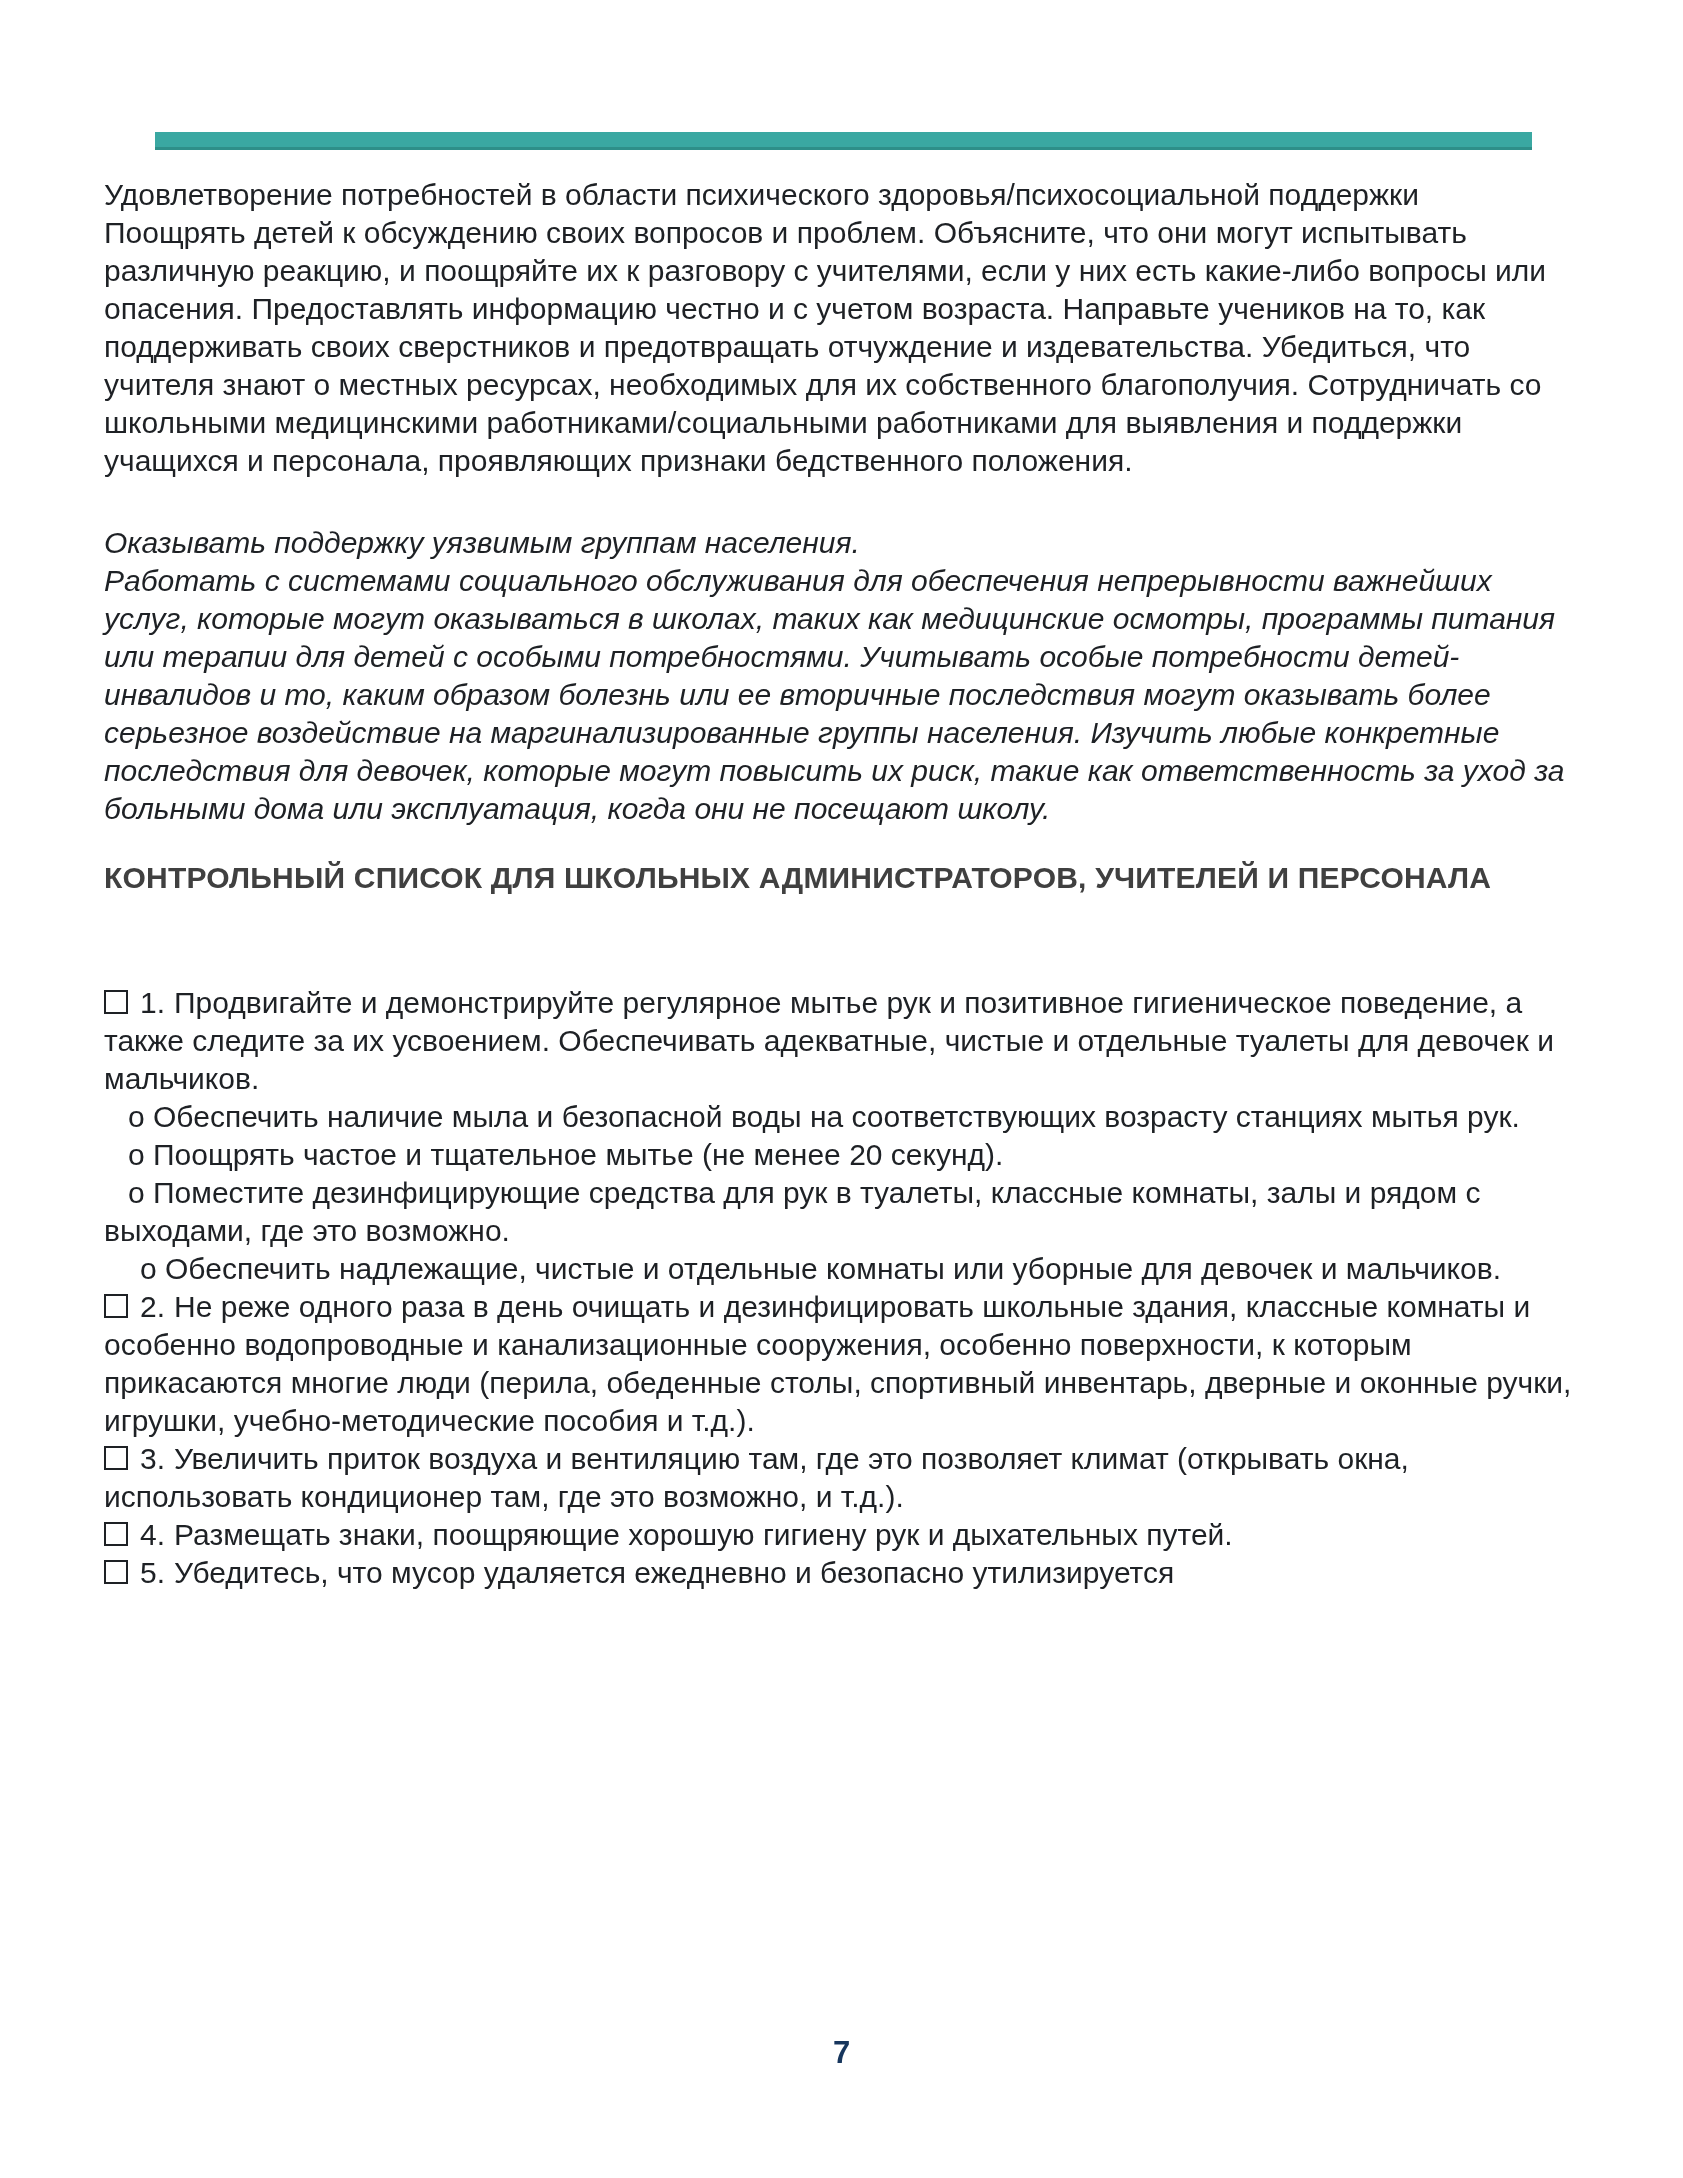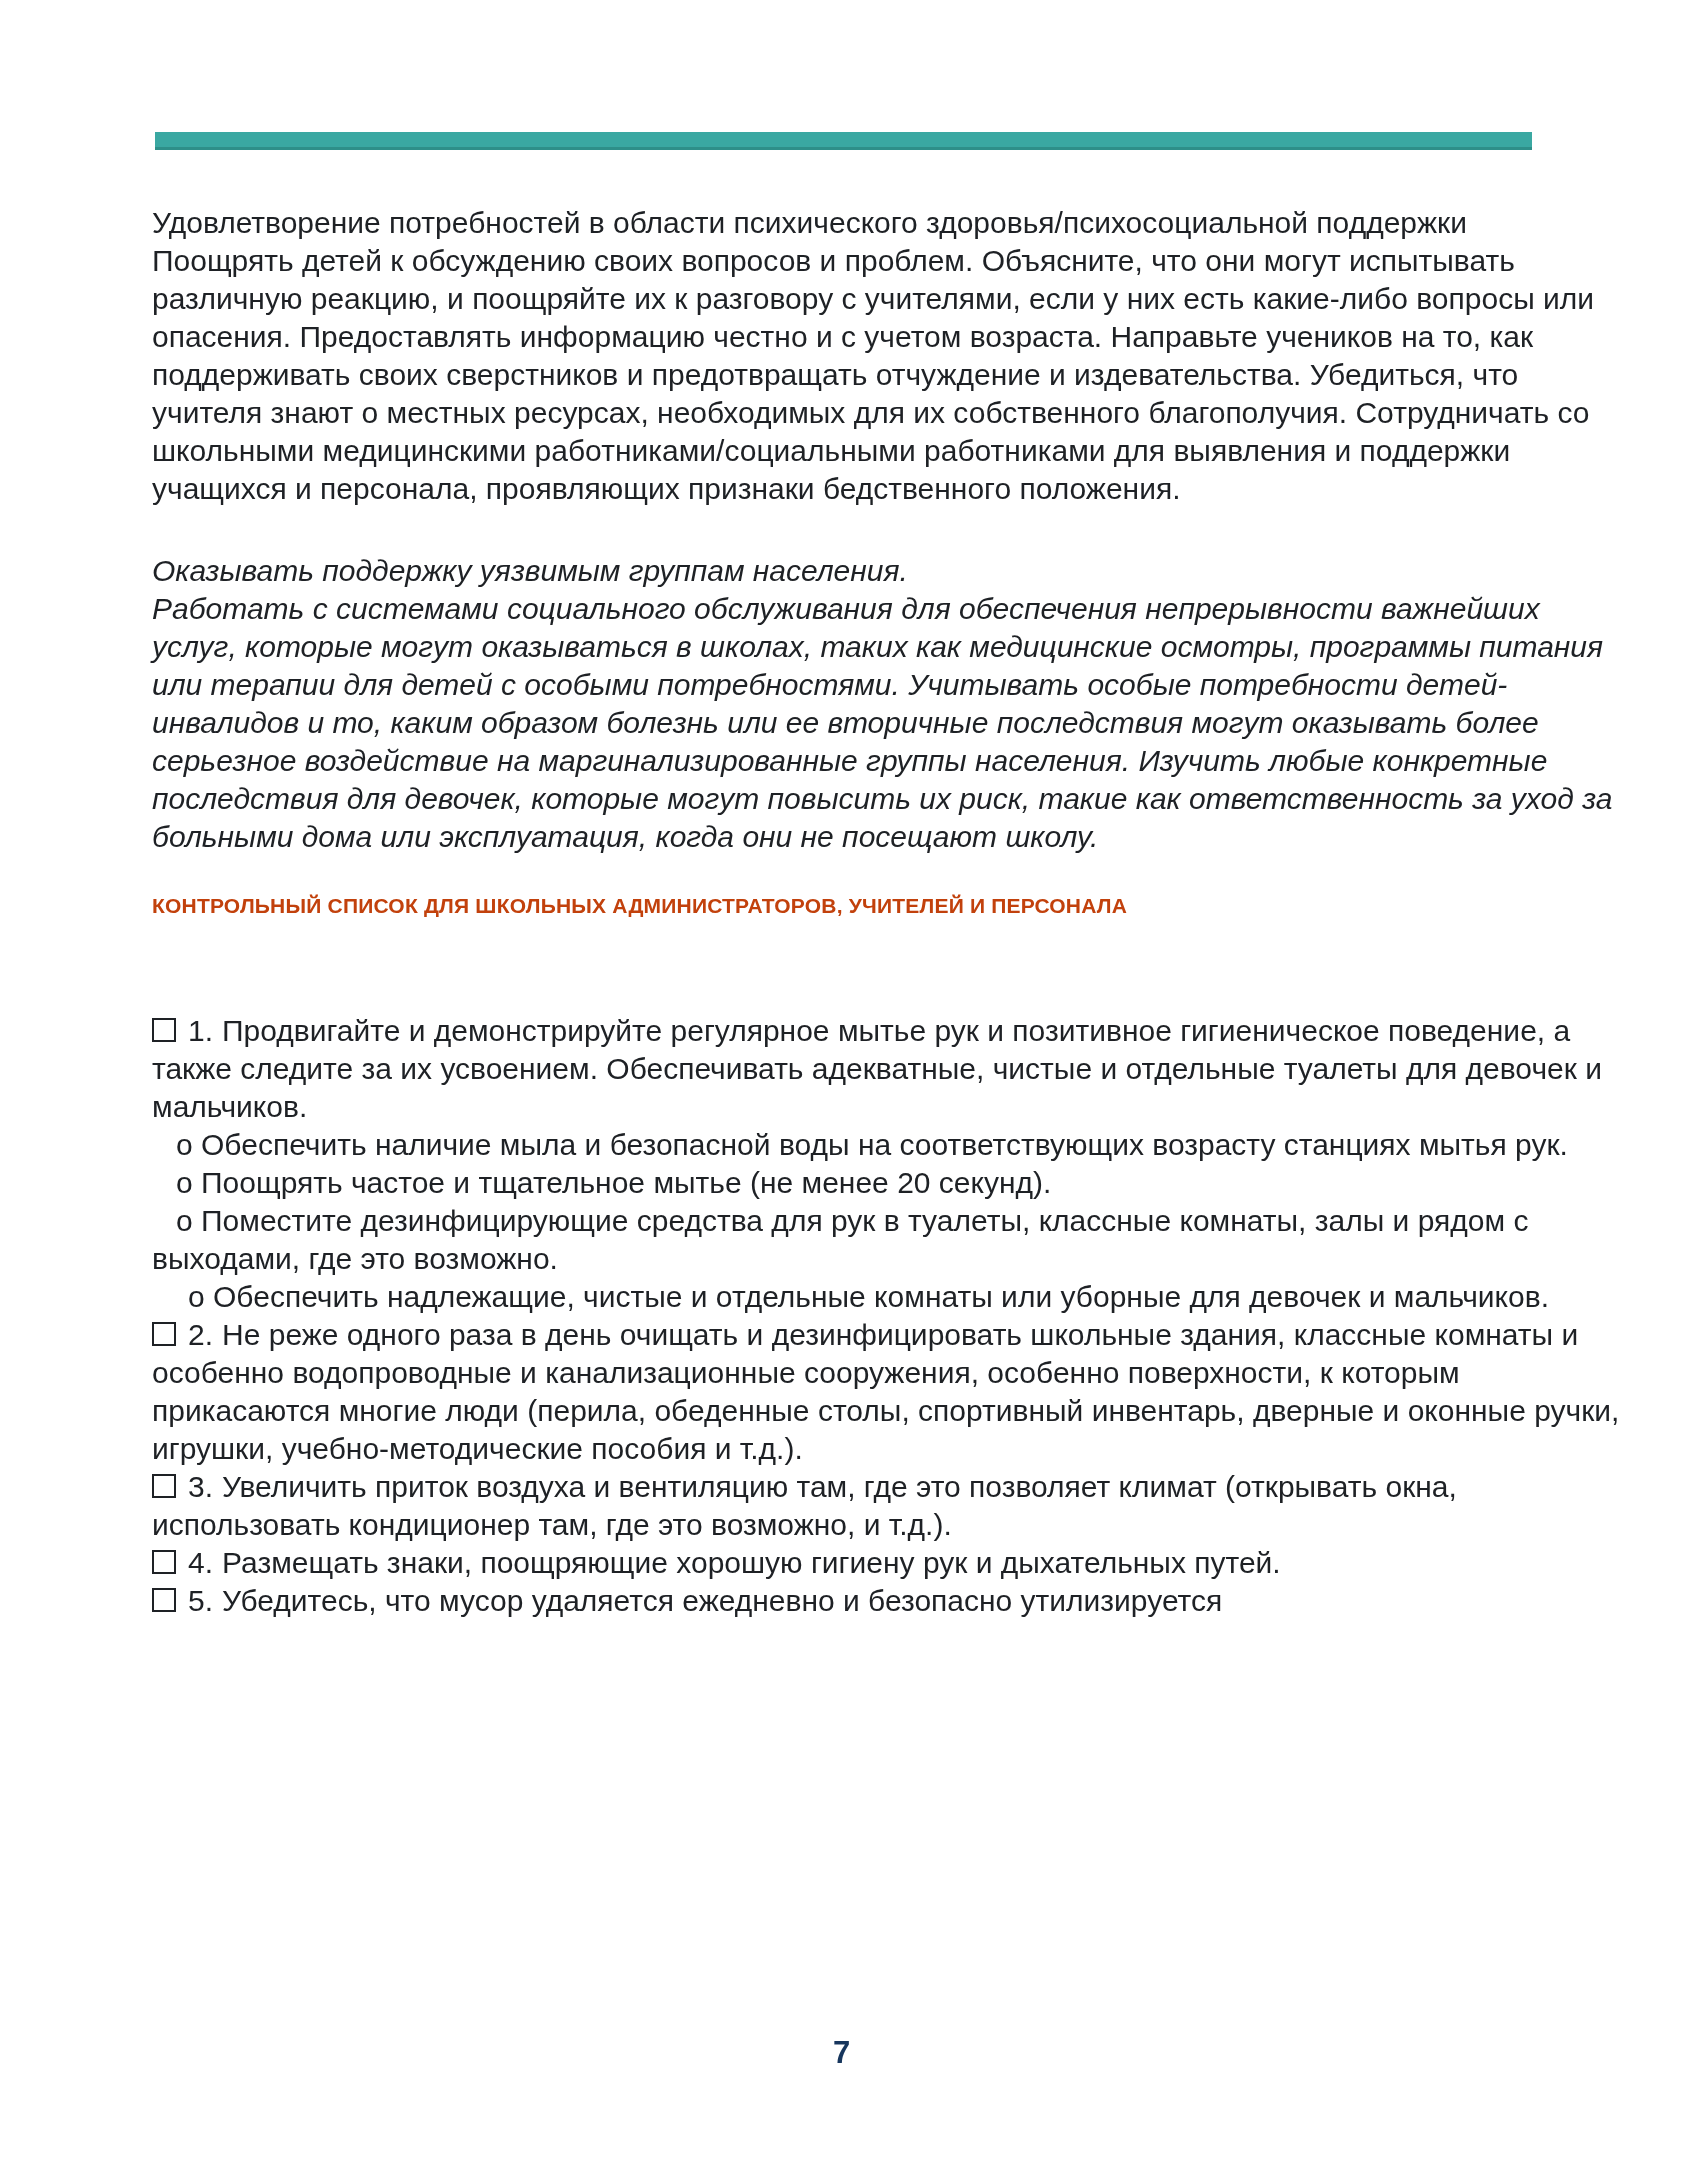--- a/index.html
+++ b/index.html
@@ -17,35 +17,34 @@
     left: 155px;
     top: 132px;
     width: 1377px;
     height: 15px;
     background: #3AA8A2;
     border-bottom: 3px solid #2E8F89;
   }
   .content {
     position: absolute;
     left: 104px;
-    top: 204px;
+    top: 176px;
     width: 1477px;
     font-size: 30px;
     line-height: 38px;
-    margin-left: 48px;
   }
   .intro { margin: 0; }
   .intro + .intro { margin-top: 44px; font-style: italic; }
   .intro .line, .intro .para-body { margin: 0; }
   .checklist-heading {
     margin: 30px 0 0 0;
-    font-size: 21px;
+    font-size: 30px;
     line-height: 40px;
     font-weight: bold;
-    color: #c2410c;
+    color: #404040;
     white-space: nowrap;
     letter-spacing: 0.2px;
   }
   .checklist { margin-top: 86px; }
   .checklist p { margin: 0; }
   .checklist p.sub   { text-indent: 24px; }
   .checklist p.sub2  { text-indent: 36px; }
   .checklist p.plain { text-indent: 0; }
   .checkbox {
     display: inline-block;

